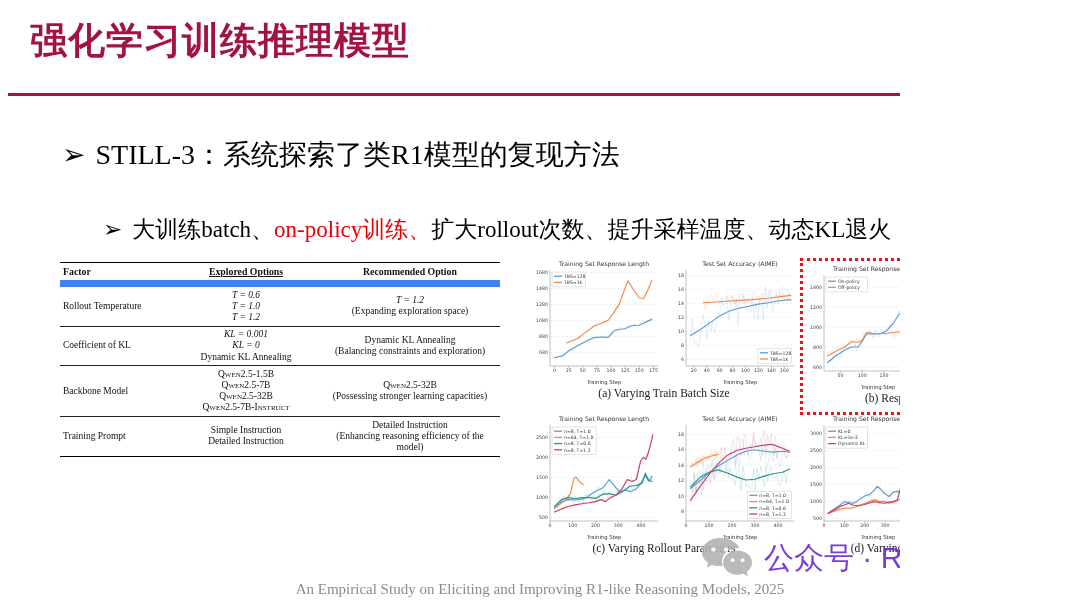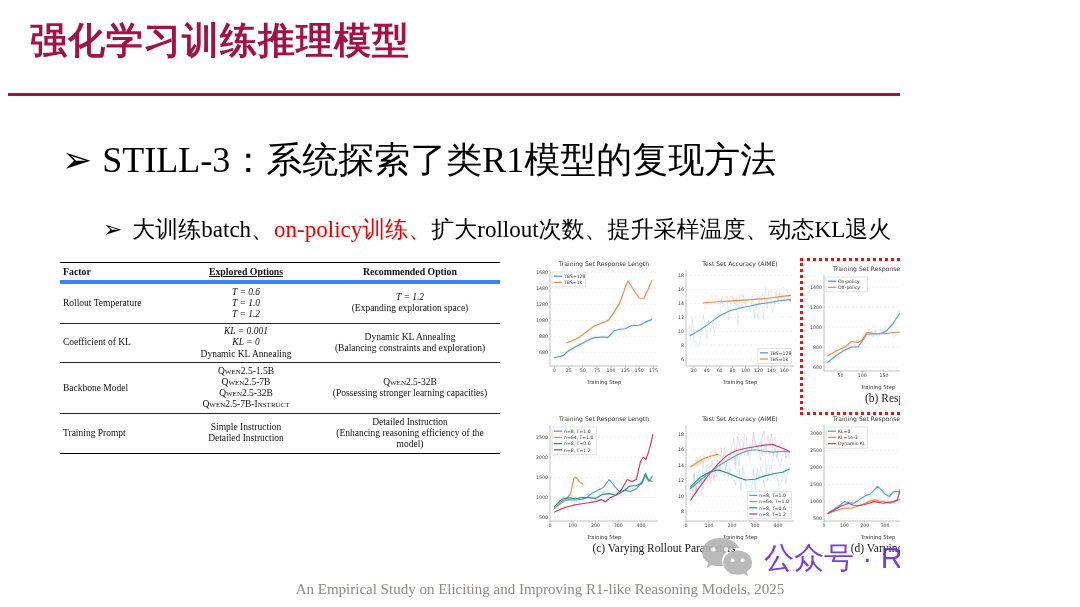--- a/index.html
+++ b/index.html
@@ -11,31 +11,31 @@
   
   #title {
     position:absolute; left:30px; top:16px; font-size:37px; font-weight:bold;
     letter-spacing:1px; color:#A31244; font-family:"Liberation Sans", sans-serif;
   }
   #title-rule {
     position:absolute; left:8px; top:93px; width:1063px; height:3px; background:#A31244;
   }
   
   .bullet { position:absolute; color:#000; font-family:"Liberation Serif", serif; white-space:nowrap; }
-  #bullet1 { left:62px; top:136px; font-size:36px; }
+  #bullet1 { left:62px; top:136px; font-size:28px; }
   #bullet2 { left:103px; top:197px; font-size:23px;margin-top:17px; }
   .bullet .marker { margin-right:10px; }
   
   #table-wrap { position:absolute; left:60px; top:262px; }
   table.paper-table {
     border-collapse:collapse; width:440px; color:#111;
     font-family:"Liberation Serif", serif; font-size:9.5px;
   }
   table.paper-table th {
-    border-top:1.8px solid #000; border-bottom:4px solid #3b82f6;
+    border-top:1.8px solid #000; border-bottom:7px solid #3b82f6;
     padding:3px 3px; font-size:9.8px; text-align:center; font-weight:bold;
   }
   table.paper-table th:first-child { text-align:left; width:112px; }
   table.paper-table th:nth-child(2){ width:148px;text-decoration:underline; }
   table.paper-table td {
     border-bottom:0.8px solid #222; padding:2.5px 3px; text-align:center;
     line-height:1.18; vertical-align:middle; position:relative;
   }
   table.paper-table tr:last-child td { border-bottom:1.8px solid #000; }
   table.paper-table td.factor { text-align:left; }
@@ -245,20 +245,21 @@
               <polyline points="24.5,77.4 34.2,71.8 43.9,64.9 53.6,57.9 63.3,53.0 73.0,50.3 82.7,48.2 92.4,46.1 102.1,44.7 111.8,43.0 121.5,41.9 124.8,41.9" fill="none" stroke="#5B9BD5" stroke-width="1.15" stroke-linejoin="round" stroke-linecap="round"></polyline>
               <polyline points="37.5,44.7 53.6,43.7 69.8,42.6 86.0,41.6 102.1,40.2 118.3,38.1 124.8,37.4" fill="none" stroke="#F08A4B" stroke-width="1.15" stroke-linejoin="round" stroke-linecap="round"></polyline>
             </g>
             <rect x="91.95" y="90.6" width="33.55" height="14.9" fill="#ffffff" stroke="#c5c5c5" stroke-width="0.5" opacity="0.95"></rect>
             <line x1="93.95" y1="94.8" x2="101.95" y2="94.8" stroke="#5B9BD5" stroke-width="1.3"></line>
             <text x="103.95" y="96.5" font-size="4.6" fill="#333" font-family="&quot;DejaVu Sans&quot;, sans-serif">TBS=128</text>
             <line x1="93.95" y1="101" x2="101.95" y2="101" stroke="#F08A4B" stroke-width="1.3"></line>
             <text x="103.95" y="102.7" font-size="4.6" fill="#333" font-family="&quot;DejaVu Sans&quot;, sans-serif">TBS=1k</text>
           </svg>
         </div>
+        <div class="group-caption">(a) Varying Train Batch Size</div>
       </div>
       <div class="chart-group" style="left: 804px; top: 263px;">
         <div class="panel-row">
           <svg width="132" height="128" viewBox="0 0 132 128">
             <defs>
               <clipPath id="clip-1-0">
                 <rect x="20" y="12" width="108" height="96"></rect>
               </clipPath>
             </defs>
             <line x1="20" y1="104" x2="128" y2="104" stroke="#d9d9d9" stroke-width="0.45" stroke-dasharray="2 2"></line>

